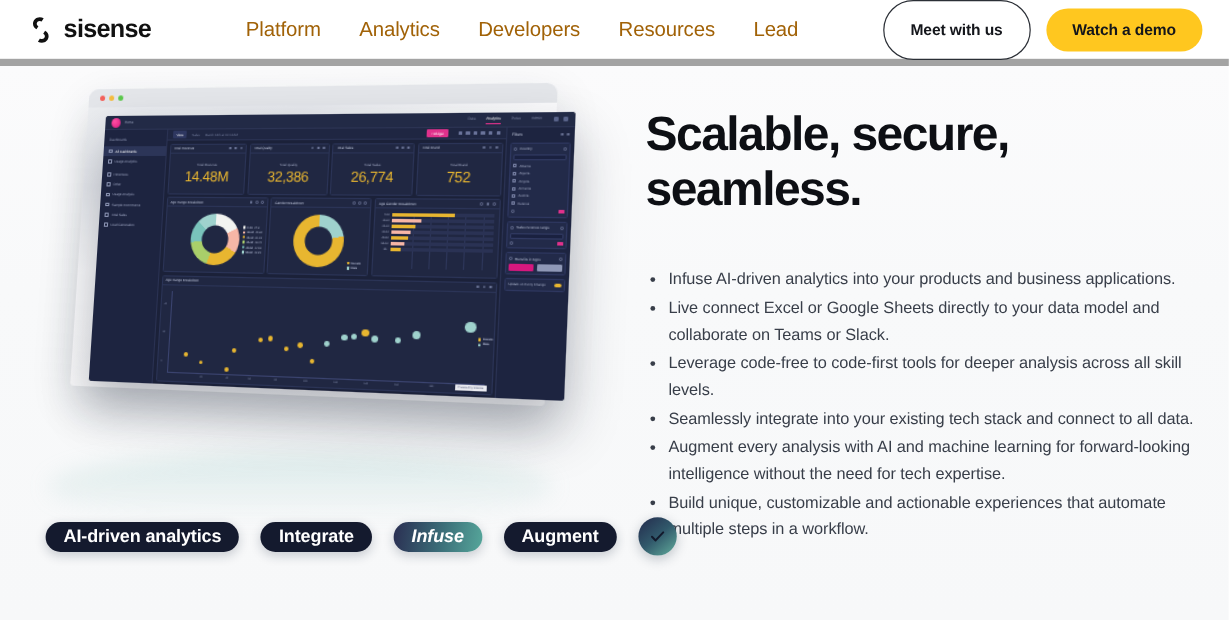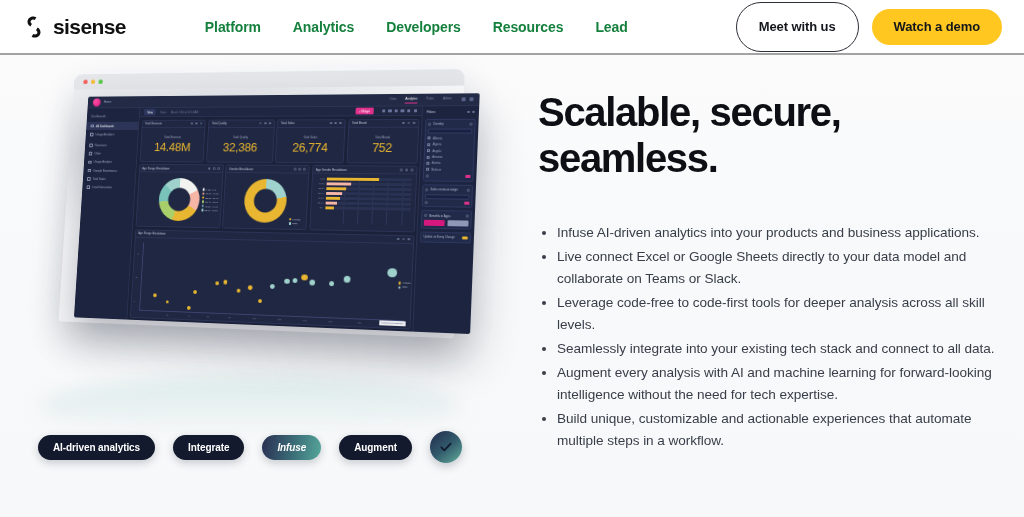--- a/index.html
+++ b/index.html
@@ -10,30 +10,30 @@
     color:#13151a;
     -webkit-font-smoothing:antialiased;
   }
 
   
   .site-header{
     height:55px; width:100%;
     background:#fff;
     display:flex; align-items:center;
     padding:0 22px 0 22px;
-    border-bottom:2px solid #a3a3a3;
+    border-bottom:6px solid #a3a3a3;
     position:relative; z-index:40;
   }
   .brand{ display:flex; align-items:center; gap:7px; }
   .brand-mark{ width:24px; height:24px; display:block; }
   .brand-word{ font-size:21px; font-weight:700; letter-spacing:-0.6px; color:#111; }
 
   .main-nav{ display:flex; align-items:center; gap:32px; margin-left:79px; }
   .nav-link{
-    font-size:14px; font-weight:700; color:#15803d;
+    font-size:17px; font-weight:400; color:#a16207;
     letter-spacing:-0.1px; cursor:pointer; white-space:nowrap;
   }
   .header-actions{ margin-left:auto; display:flex; align-items:center; gap:13px; }
   .btn{
     font-size:13px; font-weight:700; letter-spacing:-0.1px;
     border-radius:999px; cursor:pointer; white-space:nowrap;
     display:inline-flex; align-items:center; justify-content:center;
   }
   .btn-outline{
     height:50px; padding:0 22px;
@@ -236,21 +236,21 @@
 
   
   .pills{
     position:absolute; left:38px; bottom:54px;
     display:flex; align-items:center; gap:18px;
     z-index:5;
   }
   .pill{
     height:25px; padding:0 15px; border-radius:999px;
     background:#141a2e; color:#fff;
-    font-size:10px; font-weight:700; letter-spacing:-.1px;
+    font-size:15px; font-weight:700; letter-spacing:-.1px;
     display:inline-flex; align-items:center; justify-content:center;
     white-space:nowrap; cursor:pointer;
     box-shadow:0 3px 9px rgba(25,35,60,.22);
   }
   .pill.grad{
     background:linear-gradient(100deg,#2a2e52 0%,#3c6f79 55%,#56a79b 100%);
     font-style:italic;
   }
   .check-badge{
     width:32px;height:32px;border-radius:50%;

